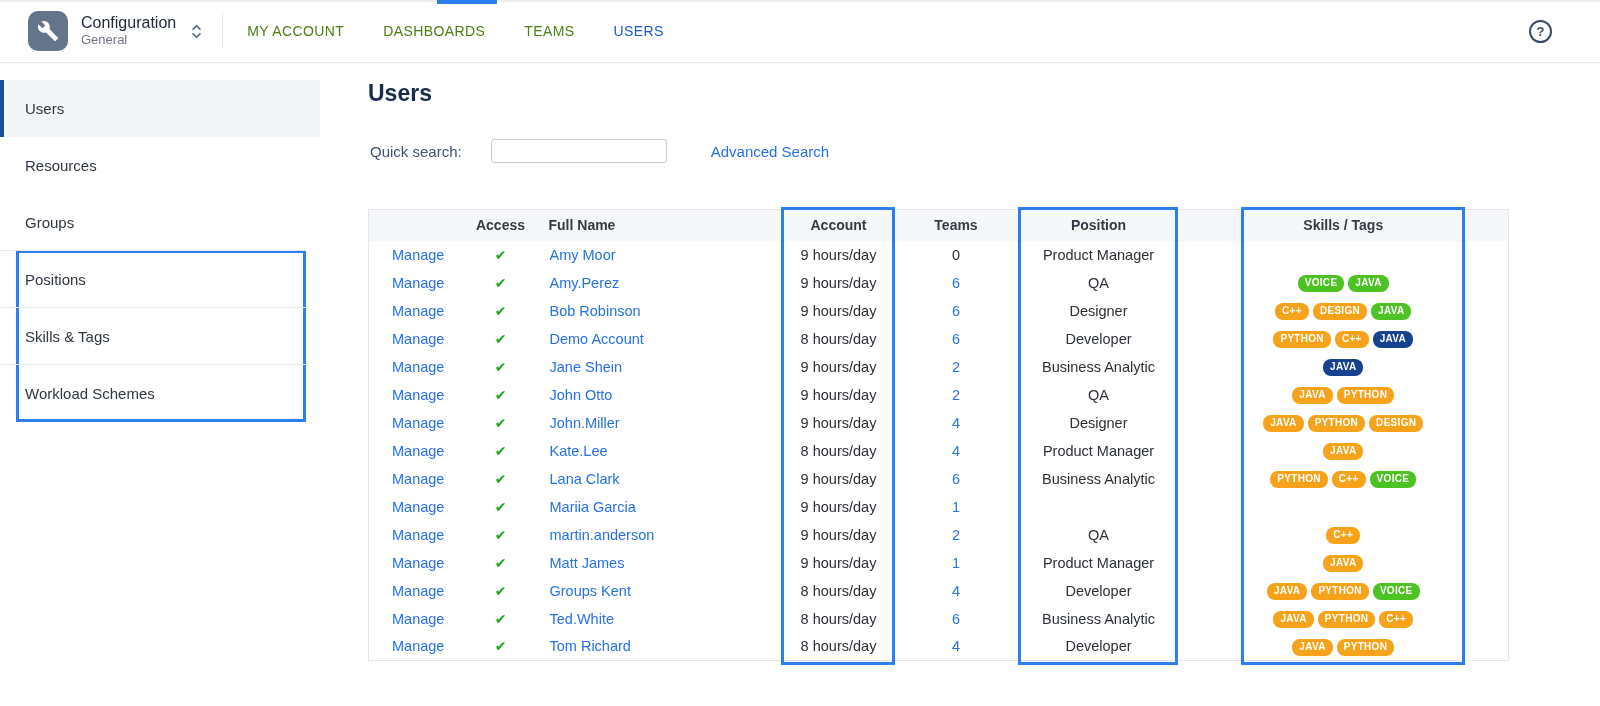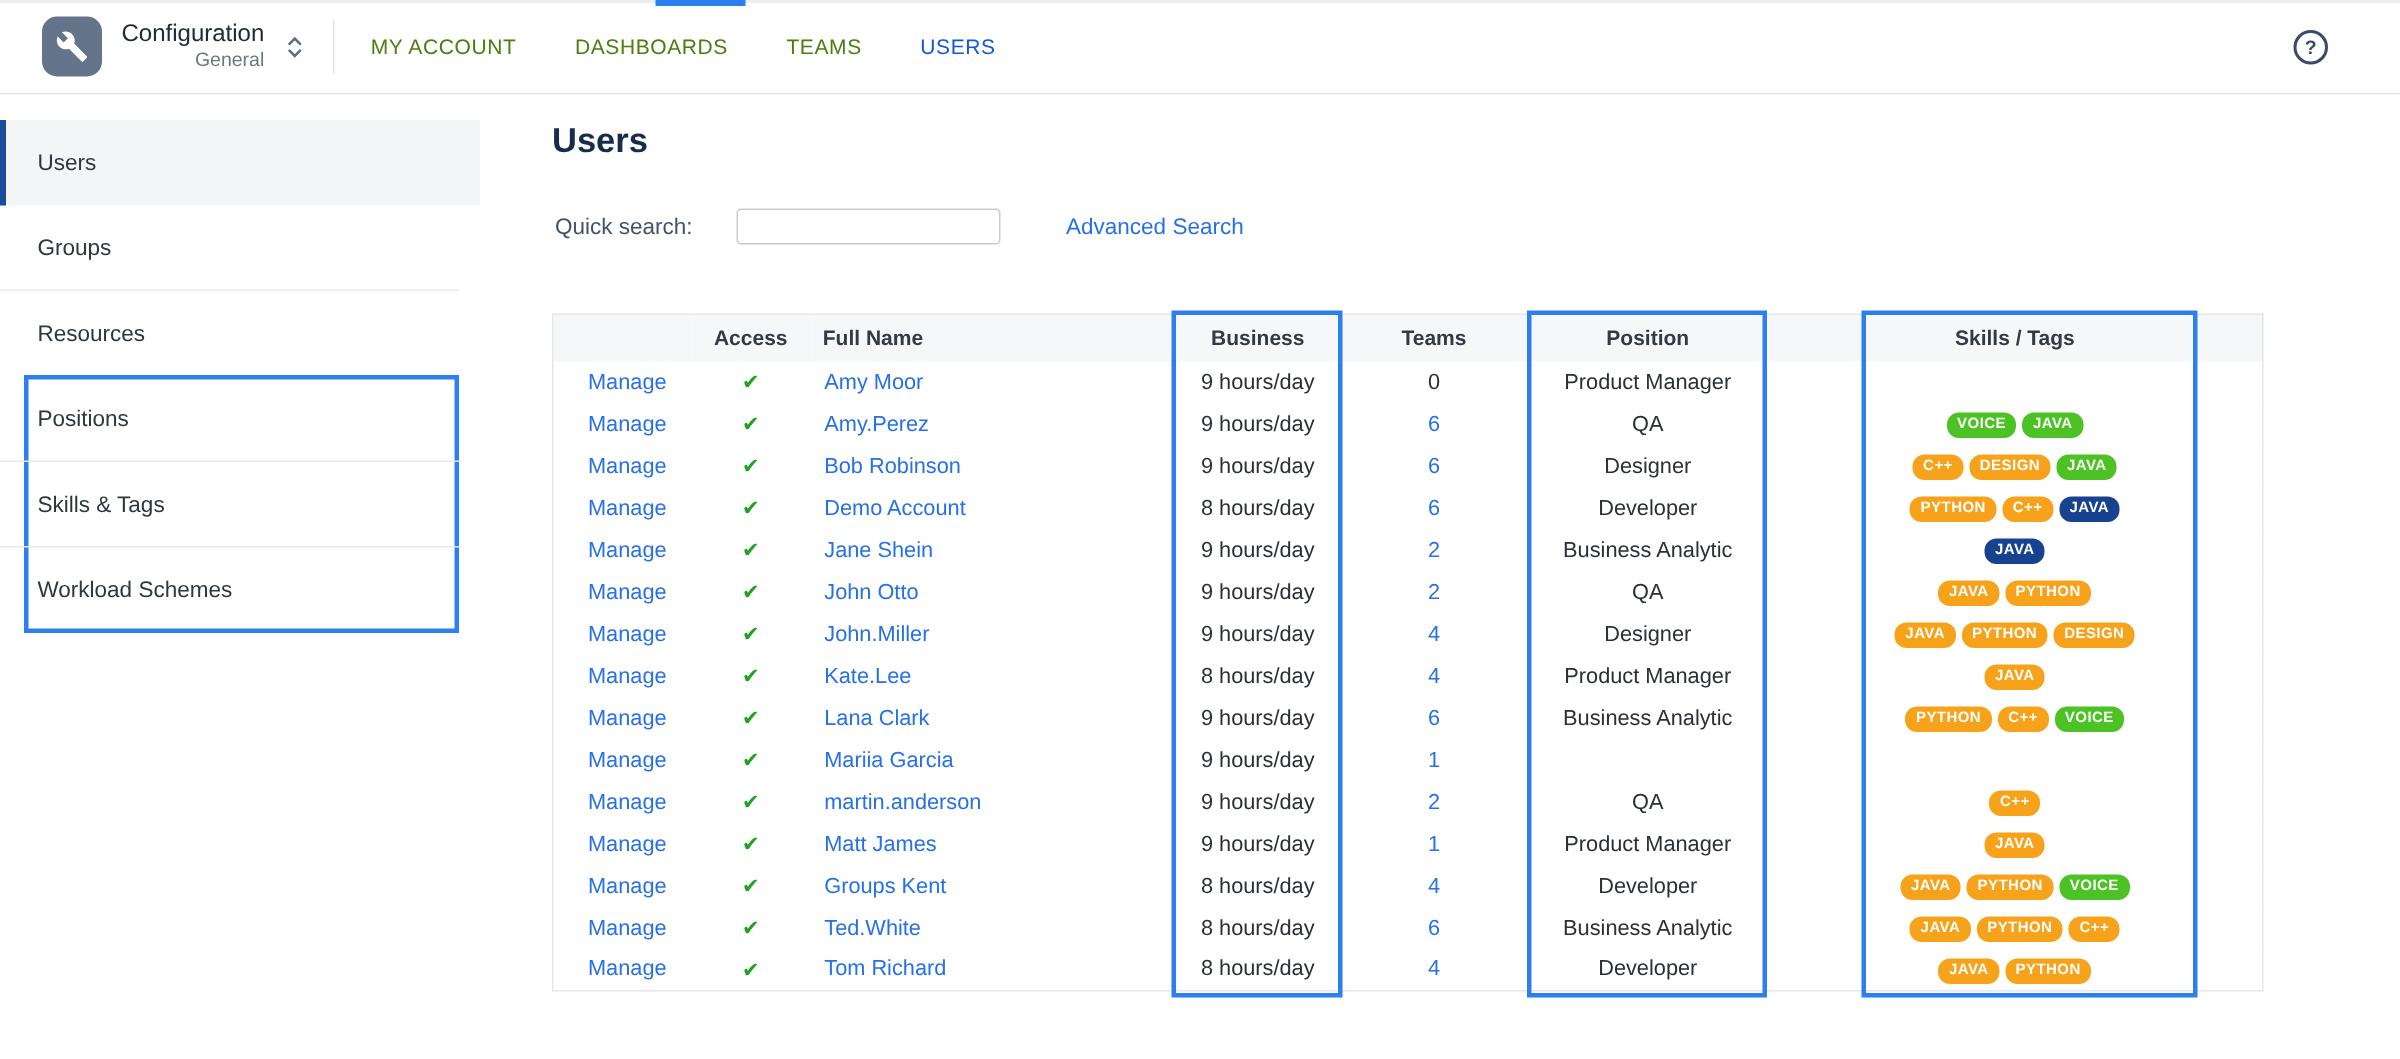--- a/index.html
+++ b/index.html
@@ -4,21 +4,21 @@
 <style>
   * { margin:0; padding:0; box-sizing:border-box; }
   html,body { width:1600px; height:706px; background:#fff; overflow:hidden;
     font-family:"Liberation Sans","DejaVu Sans",sans-serif; }
 
   
   .topbar { position:relative; height:63px; background:#fff;
     border-bottom:1px solid #e7e8ea; display:flex; align-items:center; }
   .top-edge { position:absolute; top:0; left:0; right:0; height:2px; background:#eceDef; }
   .top-accent { position:absolute; top:0; left:437px; width:60px; height:4px; background:#2d7ff0; }
-  .app-selector { display:flex; align-items:center; margin-left:28px; cursor:pointer;text-align:right; }
+  .app-selector { display:flex; align-items:center; margin-left:28px; cursor:pointer; }
   .app-icon { width:40px; height:40px; border-radius:10px; background:#64748b;
     display:flex; align-items:center; justify-content:center; flex:0 0 auto; }
   .app-titles { margin-left:13px; line-height:1.15; }
   .app-title { font-size:16px; color:#212b36; font-weight:500; }
   .app-subtitle { font-size:13px; color:#6e7680; }
   .chevrons { margin-left:15px; display:flex; flex-direction:column; gap:1px; color:#5e6c84; }
   .vdiv { width:1px; height:36px; background:#e3e5e8; margin-left:20px; }
   .nav { display:flex; gap:39px; margin-left:24px; }
   .nav-item { font-size:14px; font-weight:500; letter-spacing:.4px; color:#4d7c0f;
     cursor:pointer; padding:10px 0; }
@@ -106,22 +106,22 @@
     </nav>
 
   <div class="help-btn">?</div>
 </header>
 
 <div class="body-wrap">
 
   <aside class="sidebar" id="sidebar">
     <div class="side-annotation"></div>
   <div class="side-item active">Users</div>
+      <div class="side-item">Resources</div>
       <div class="side-item b-bottom">Groups</div>
-      <div class="side-item">Resources</div>
       <div class="side-item b-bottom">Positions</div>
       <div class="side-item b-bottom">Skills &amp; Tags</div>
       <div class="side-item">Workload Schemes</div>
     </aside>
 
   <main class="main">
     <h1 class="page-title">Users</h1>
 
     <div class="search-row">
       <span class="search-label">Quick search:</span>
@@ -138,21 +138,21 @@
           <col style="width:110px">
             <col style="width:125px">
             <col style="width:160px">
           <col style="width:330px">
         </colgroup>
         <thead>
           <tr>
             <th></th>
             <th>Access</th>
             <th class="al">Full Name</th>
-            <th>Business</th>
+            <th>Account</th>
             <th>Teams</th>
             <th>Position</th>
             <th>Skills / Tags</th>
           </tr>
         </thead>
         <tbody id="table-body">
             <tr>
               <td class="manage-cell"><a class="tlink">Manage</a></td>
               <td><span class="check">✔</span></td>
               <td class="name-cell"><a class="tlink">Amy Moor</a></td>

